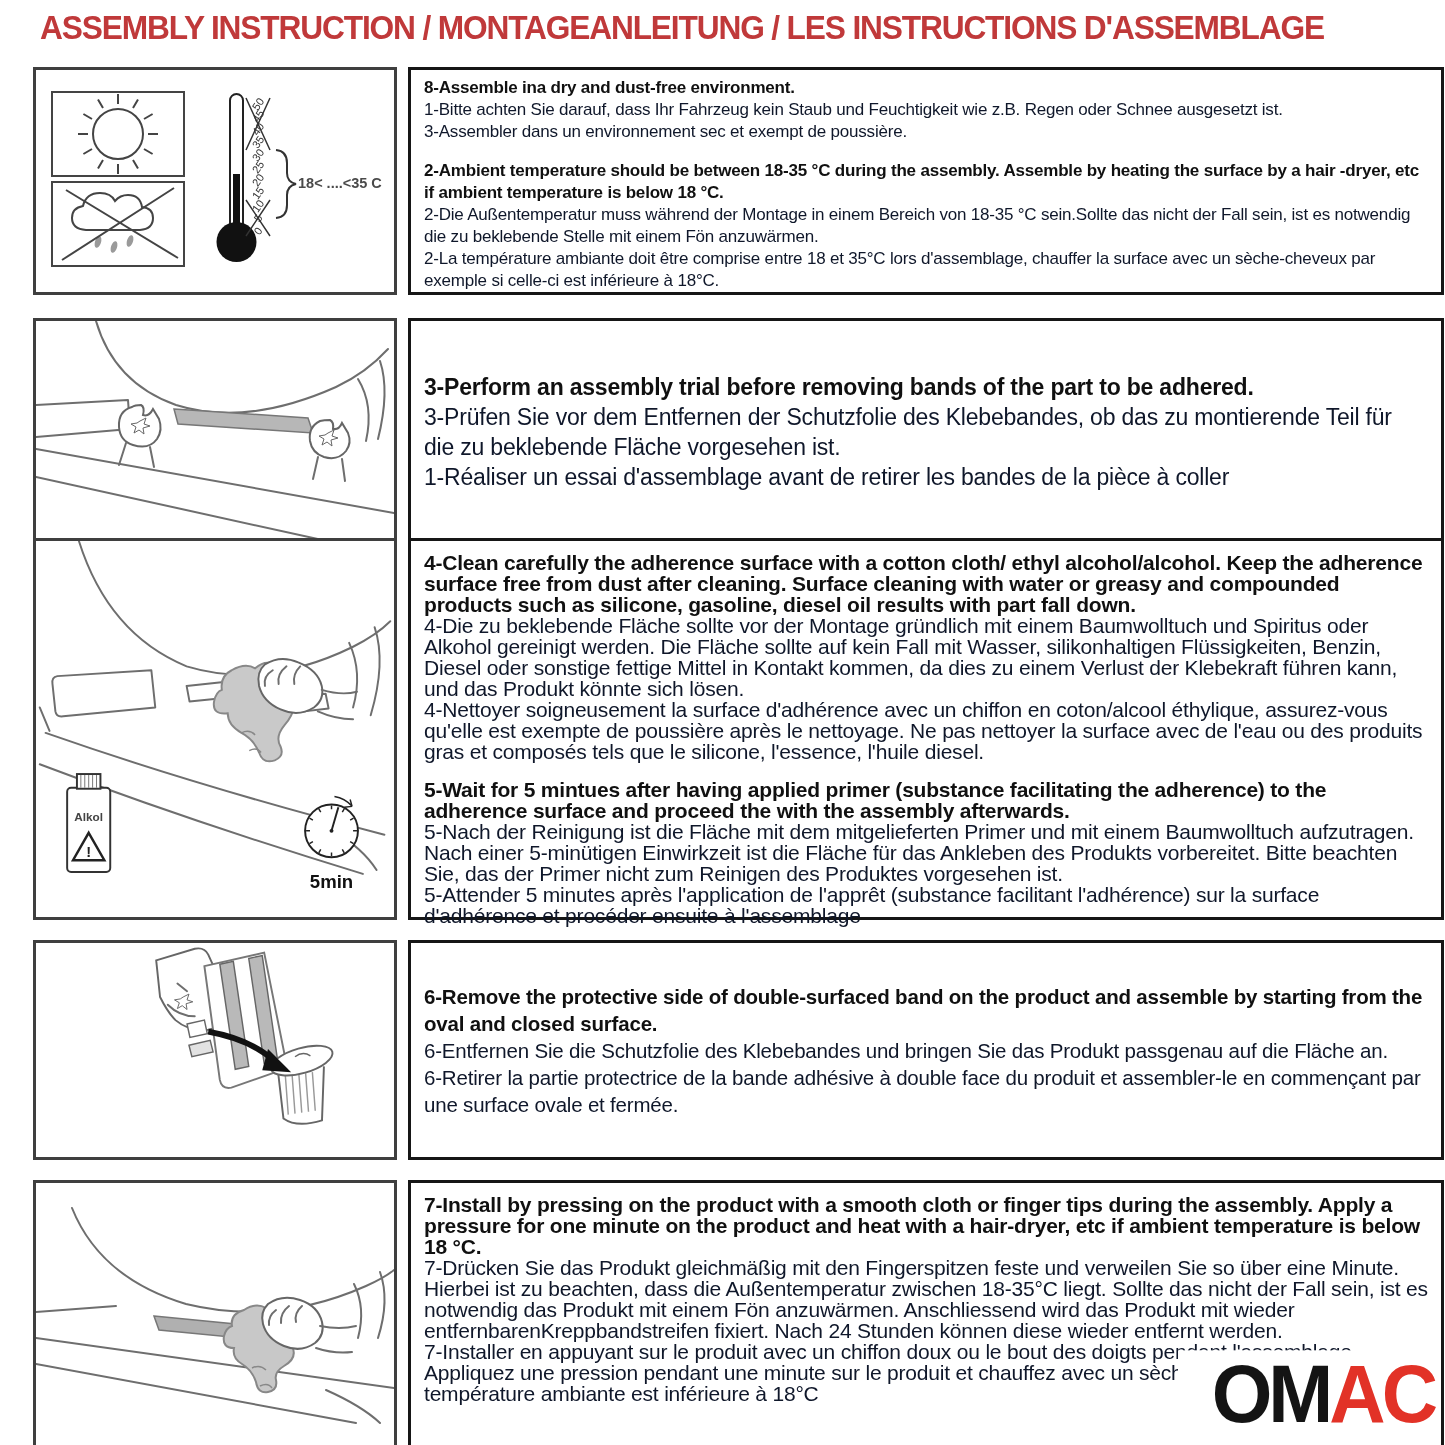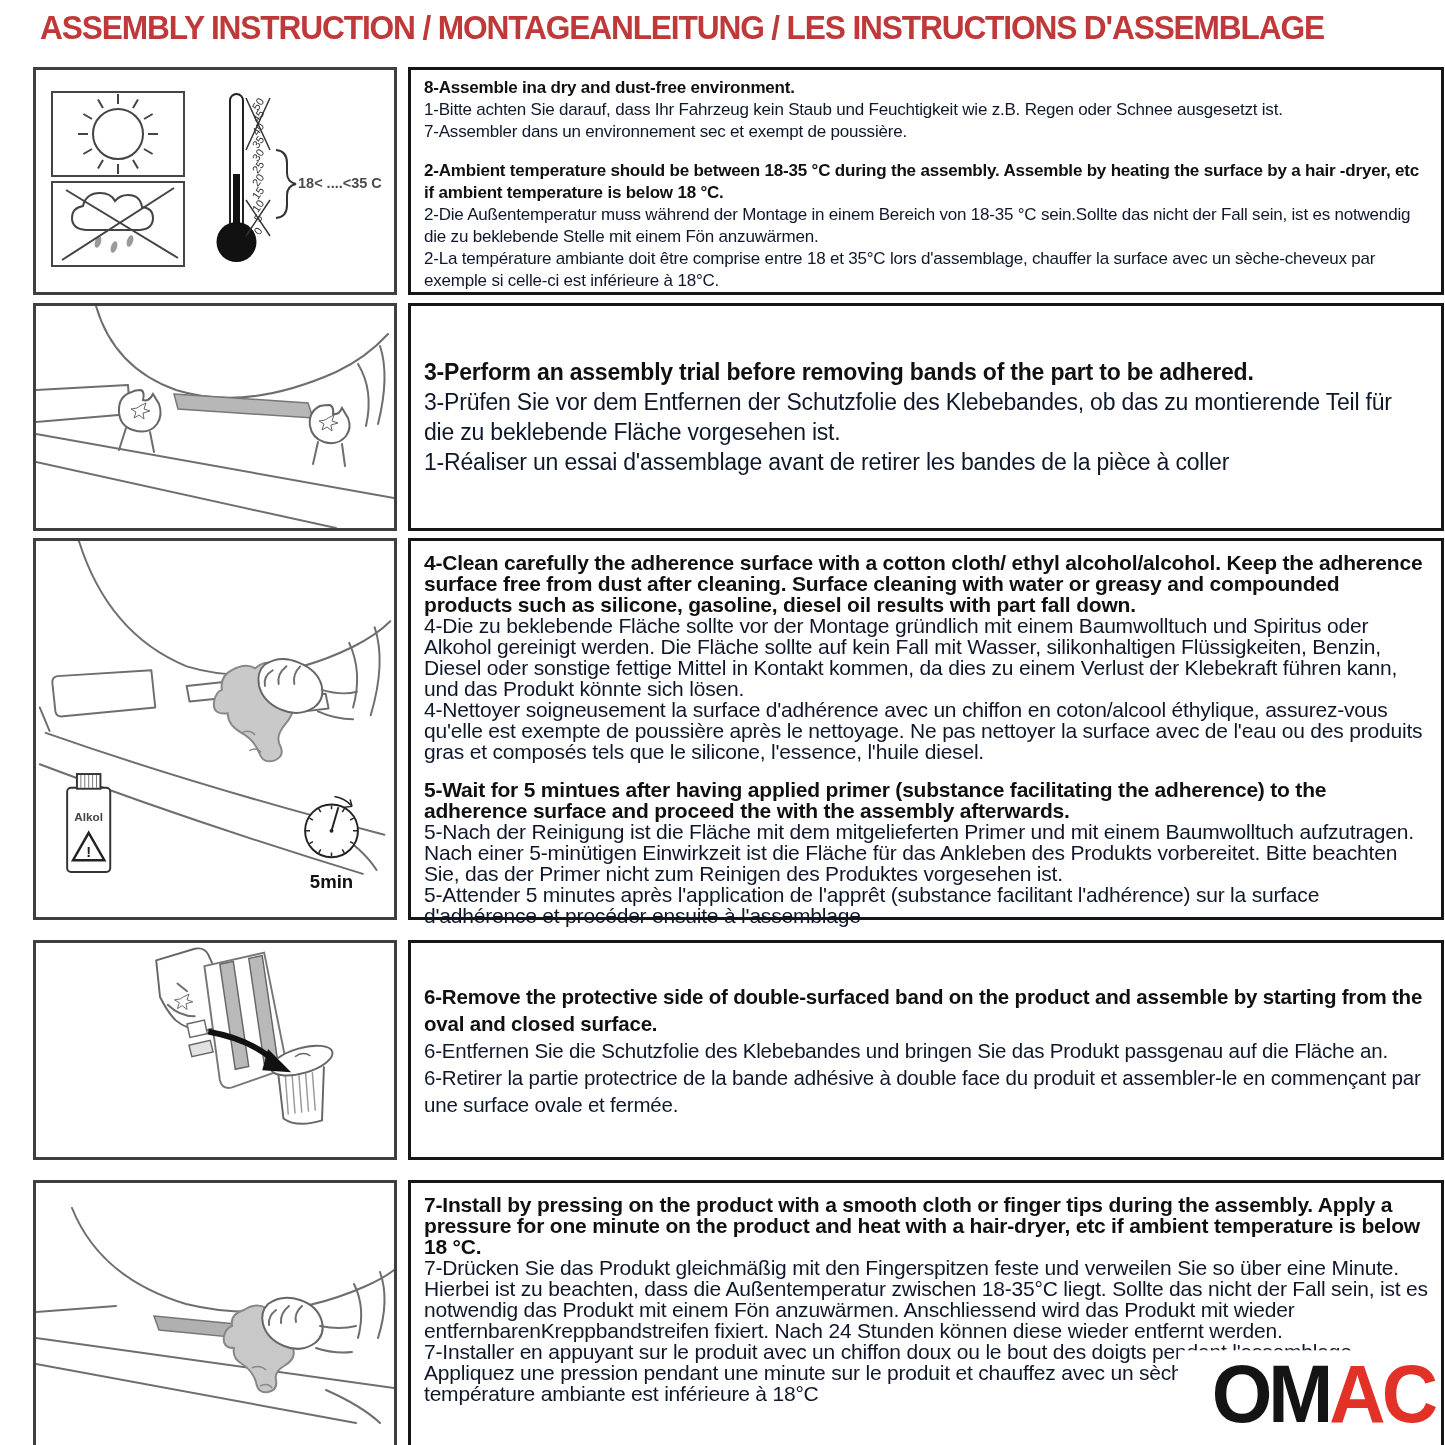--- a/index.html
+++ b/index.html
@@ -64,28 +64,28 @@
         </g>
         <path d="M210,28 L234,80 M234,28 L210,80 M210,130 L234,166 M234,130 L210,166" fill="none" stroke="#333" stroke-width="1.5"></path>
         <path d="M240,80 q11,1 11,13 v10 q0,9 9,11 q-9,2 -9,11 v10 q0,12 -11,13" fill="none" stroke="#333" stroke-width="2"></path>
         <text x="262" y="118" font-size="14.5" font-weight="bold" fill="#4a4a4a">18&lt; ....&lt;35 C</text>
       </g>
     </svg>
   </div>
   <div class="textbox tb-sm">
     <p class="b">8-Assemble ina dry and dust-free environment.</p>
     <p class="n">1-Bitte achten Sie darauf, dass Ihr Fahrzeug kein Staub und Feuchtigkeit wie z.B. Regen oder Schnee ausgesetzt ist.</p>
-    <p class="n">7-Assembler dans un environnement sec et exempt de poussière.</p>
+    <p class="n">3-Assembler dans un environnement sec et exempt de poussière.</p>
     <p class="b gap">2-Ambient temperature should be between 18-35 °C  during the assembly. Assemble by heating the surface by a hair -dryer, etc if ambient temperature is below 18 °C.</p>
     <p class="n">2-Die Außentemperatur muss während der Montage in einem Bereich von 18-35 °C  sein.Sollte das nicht der Fall sein, ist es notwendig die zu beklebende Stelle mit einem Fön anzuwärmen.</p>
     <p class="n">2-La température ambiante doit être comprise entre 18 et 35°C lors d'assemblage, chauffer la surface avec un sèche-cheveux par exemple si celle-ci est inférieure à 18°C.</p>
   </div>
 </div>
 
-<div class="row" style="top:303px;height:228px;">
+<div class="row" style="top:318px;height:228px;">
   <div class="figbox">
     <svg viewBox="0 0 358 222">
       <path class="ln" d="M60,0 Q78,62 140,84 Q210,106 300,66 Q330,52 352,28"></path>
       <path class="ln" d="M322,58 q16,26 8,62 M344,40 q10,30 -2,78"></path>
       <path class="ln" d="M0,84 L92,79 L94,108 M0,116 L94,108 M0,128 L358,192 M0,156 L300,222"></path>
       <polygon points="138,88 272,97 277,112 142,103" fill="#b7b7b7" stroke="#777" stroke-width="1.5"></polygon>
       <g>
         <path d="M96,86 q-14,4 -13,20 q1,14 14,18 q16,5 24,-6 q6,-9 2,-20 l-6,-10 q-4,8 -10,6 q2,-8 -2,-10 q-6,0 -9,2 z" fill="#fff" stroke="#666" stroke-width="2"></path>
         <path d="M104,100 l6,-3 -2,6 6,2 -7,2 1,6 -5,-4 -5,3 2,-6 -5,-3 6,-1 z" fill="none" stroke="#666" stroke-width="1"></path>
         <path class="ln" d="M90,122 l-7,22 M114,126 l4,20"></path>

